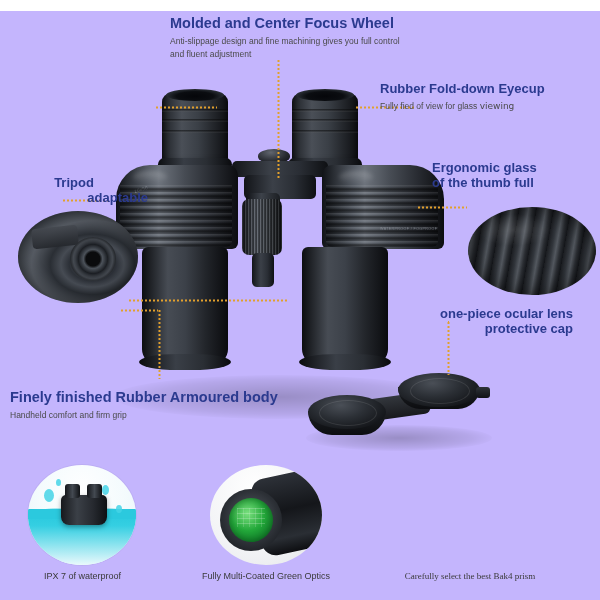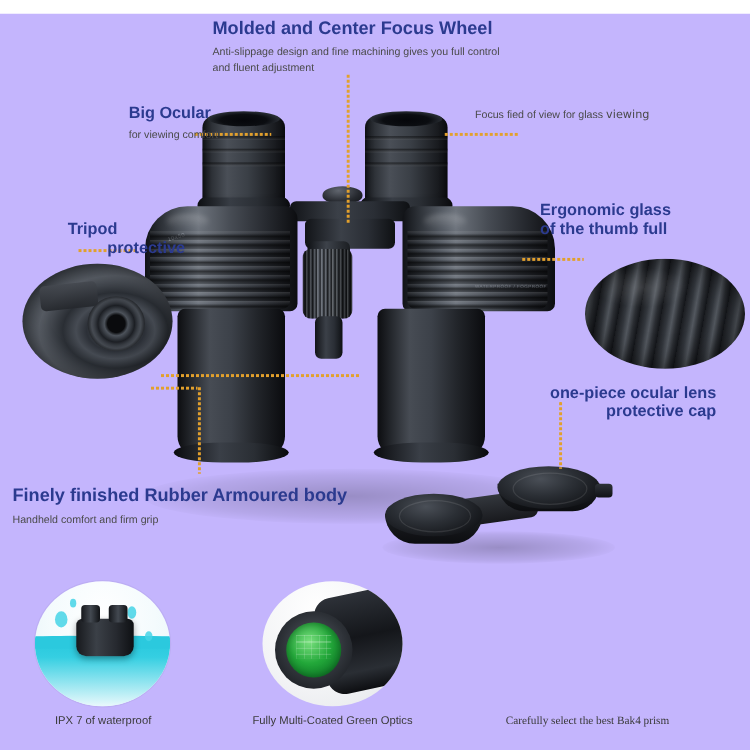--- a/index.html
+++ b/index.html
@@ -405,32 +405,29 @@
   <div class="dot-v" style="left:158px; top:298px; height:70px;"></div>
   <div class="dot-v" style="left:447px; top:310px; height:54px;"></div>
   <div class="dot-h" style="left:447px; top:310px; width:2px;"></div>
 
   <div class="callout" style="left:170px; top:4px;">
     <div class="title t-lg">Molded and Center Focus Wheel</div>
     <div class="sub" style="margin-top:3px;">Anti-slippage design and fine machining gives you full control</div>
     <div class="sub">and fluent adjustment</div>
   </div>
 
-  <div class="callout" style="left:103px; top:72px;">
-    <div class="title t-md">Big Ocular</div>
-    <div class="sub" style="margin-top:3px;">for viewing comfort</div>
-  </div>
 
   <div class="callout" style="left:380px; top:71px;">
-    <div class="sub" style="margin-top:3px;"><span>Focus fied of view for glass </span><span class="alt-word">viewing</span></div>
+    <div class="title t-md">Rubber Fold-down Eyecup</div>
+    <div class="sub" style="margin-top:3px;"><span>Fully fied of view for glass </span><span class="alt-word">viewing</span></div>
   </div>
 
   <div class="callout align-right" style="left:0px; top:165px; width:148px;">
     <div class="title t-md" style="white-space:nowrap;text-align:center;">Tripod</div>
-    <div class="title t-md" style="white-space:nowrap;">protective</div>
+    <div class="title t-md" style="white-space:nowrap;">adaptable</div>
   </div>
 
   <div class="callout" style="left:432px; top:150px;">
     <div class="title t-md">Ergonomic glass</div>
     <div class="title t-md">of the thumb full</div>
   </div>
 
   <div class="callout" style="left:440px; top:296px;text-align:right;">
     <div class="title t-md">one-piece ocular lens</div>
     <div class="title t-md">protective cap</div>

